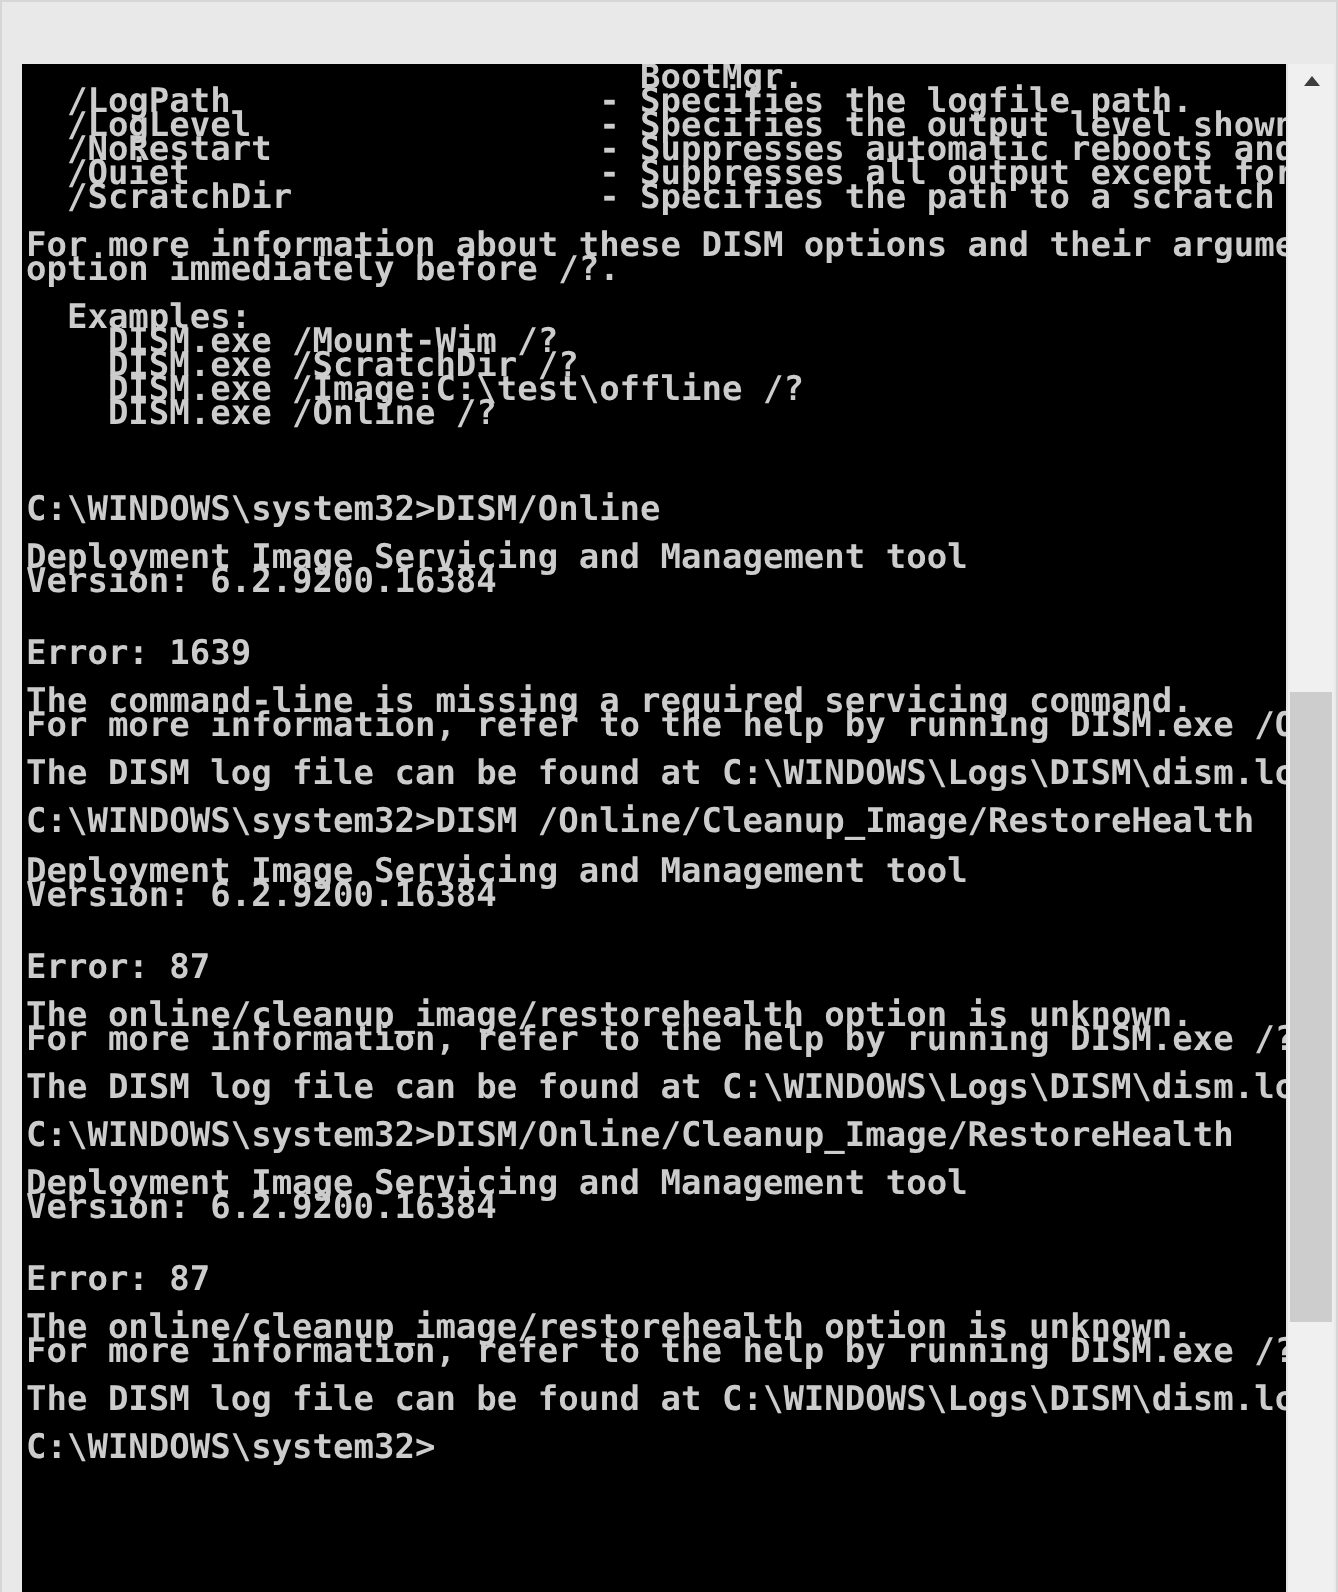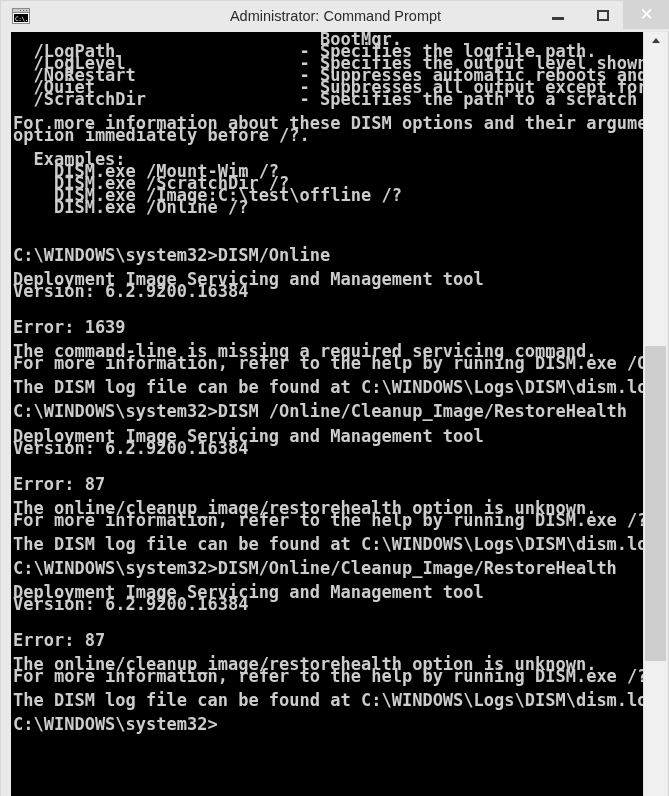--- a/index.html
+++ b/index.html
@@ -232,45 +232,20 @@
     left: 0; top: 629px; right: 0;
     bottom: 0;
     background: #f0f0f0;
   }
 </style>
 </head>
 <body>
 
 <div id="window">
 
-  <div id="titlebar">
-
-    <div id="app-icon">
-      <div class="ic-bar">
-        <i style="right:2px"></i>
-          <i style="right:5px"></i>
-          <i style="right:8px"></i>
-      </div>
-      <div class="ic-screen">C:\.</div>
-    </div>
-
-    <div id="title-text">Administrator: Command Prompt</div>
-
-    <button class="winbtn" id="btn-min">
-      <span class="glyph-min"></span>
-    </button>
-
-    <button class="winbtn" id="btn-max">
-      <span class="glyph-max"></span>
-    </button>
-
-    <button class="winbtn" id="btn-close">
-      <span class="glyph-close">✕</span>
-    </button>
-  </div>
 
   <div id="console">
     <pre id="console-text">                              BootMgr.
   /LogPath                  - Specifies the logfile path.
   /LogLevel                 - Specifies the output level shown in the log (1-4).
   /NoRestart                - Suppresses automatic reboots and reboot prompts.
   /Quiet                    - Suppresses all output except for error messages.
   /ScratchDir               - Specifies the path to a scratch directory.
 
 For more information about these DISM options and their arguments, specify an

